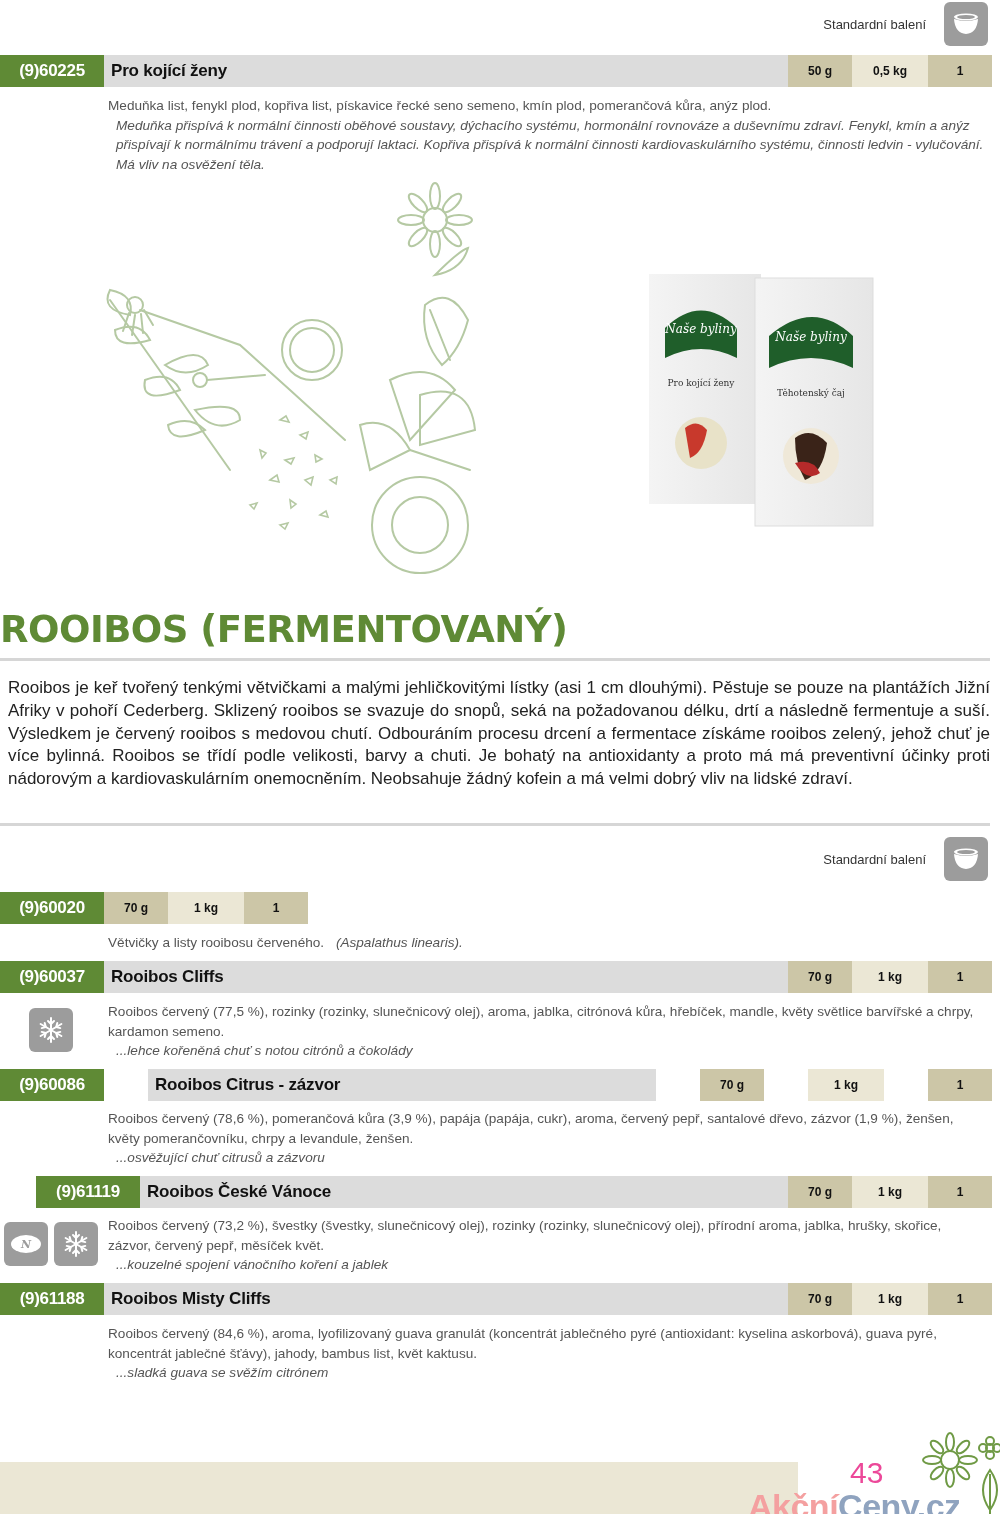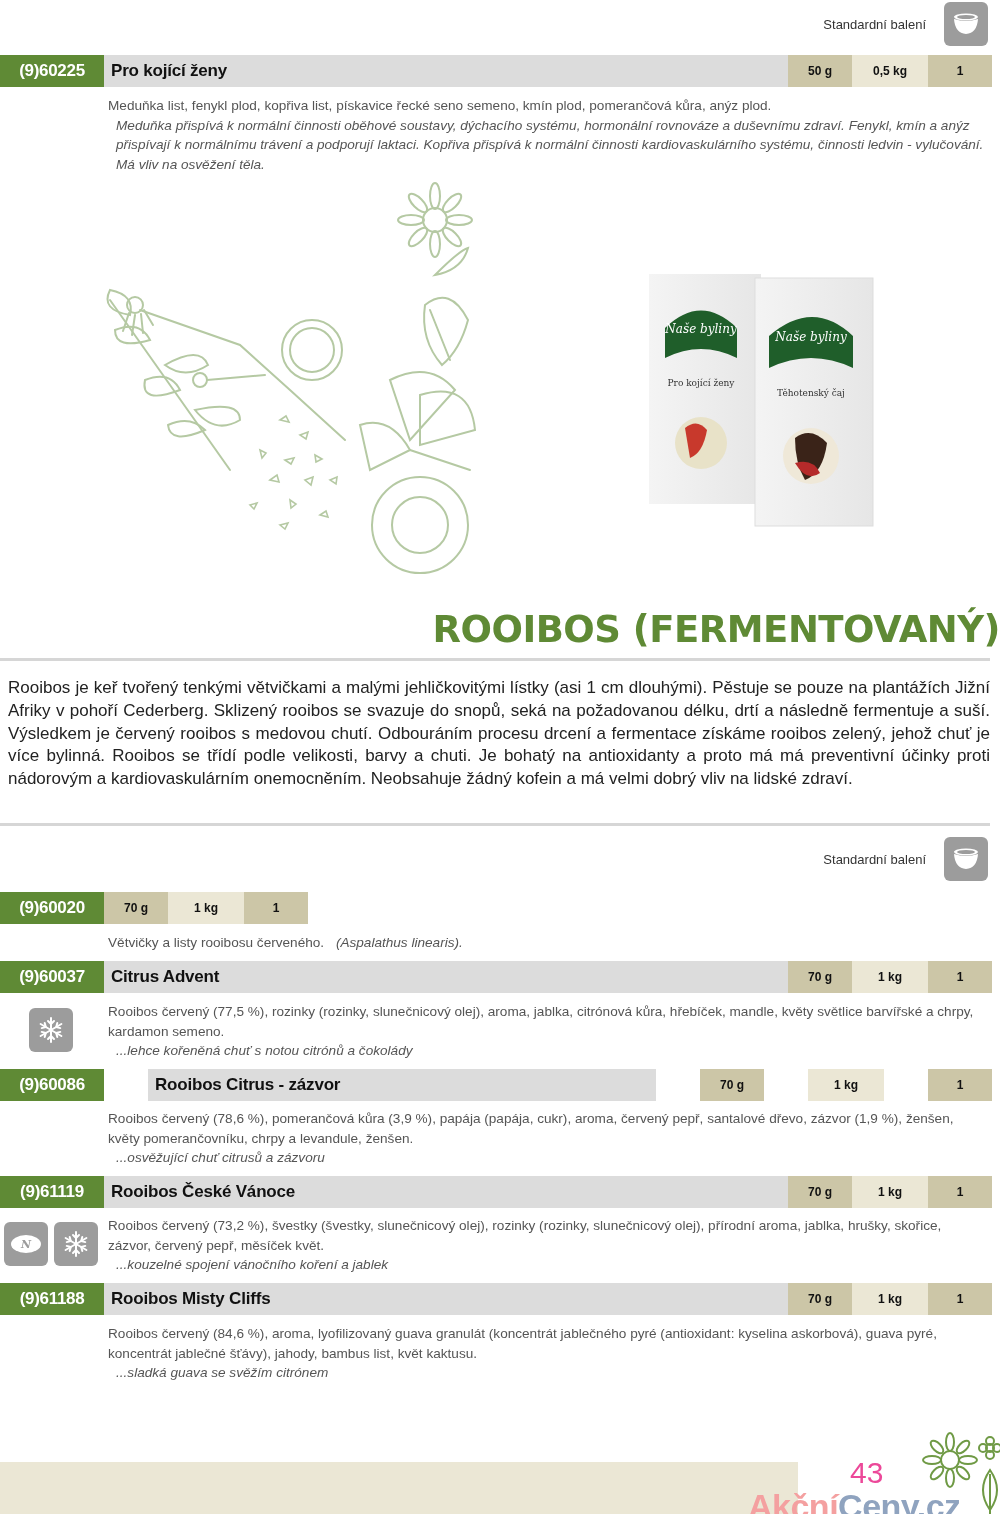--- a/index.html
+++ b/index.html
@@ -16,21 +16,21 @@
     .prod-row .c1 { width: 64px; background: #ccc6a7; }
     .prod-row .c2 { width: 76px; background: #ebe7d5; }
     .prod-row .c3 { width: 64px; background: #ccc6a7; }
     .prod-row .cell { display: flex; align-items: center; justify-content: center; font-weight: bold; font-size: 12px; color: #111; }
 
     .desc { position: absolute; left: 108px; right: 12px; font-size: 13.6px; line-height: 19.5px; color: #555; }
     .desc .it { font-style: italic; margin-left: 8px; }
 
     .icon-box { position: absolute; width: 44px; height: 44px; background: #9c9c9c; border-radius: 6px; display: flex; align-items: center; justify-content: center; }
 
-    .section-title { position: absolute; left: 0; right: 0; top: 608px; text-align: right; font-size: 37px; font-weight: bold; color: #5f8a35; letter-spacing: -0.5px; font-family: "DejaVu Sans", sans-serif; }
+    .section-title { position: absolute; left: 0; right: 0; top: 608px; text-align: left; font-size: 37px; font-weight: bold; color: #5f8a35; letter-spacing: -0.5px; font-family: "DejaVu Sans", sans-serif; }
     .hr { position: absolute; left: 0; right: 10px; height: 3px; background: #d6d6d6; }
 
     .intro { position: absolute; left: 8px; right: 10px; top: 677px; font-size: 17px; line-height: 22.8px; color: #222; text-align: justify; }
 
     .illustration { position: absolute; left: 90px; top: 180px; width: 470px; height: 420px; }
     .products-photo { position: absolute; left: 645px; top: 268px; width: 240px; height: 260px; }
 
     .footer-band { position: absolute; left: 0; top: 1462px; width: 798px; height: 52px; background: #ebe7d5; }
     .page-num { position: absolute; left: 850px; top: 1456px; font-size: 30px; color: #ec4899; }
     .watermark { position: absolute; left: 748px; top: 1458px; font-size: 34px; font-weight: bold; letter-spacing: -0.5px; margin-top: 29px; }
@@ -172,21 +172,21 @@
   <div class="cell c2">1 kg</div>
   <div class="cell c3">1</div>
 </div>
 <div class="desc" style="top:933px;">
   <span>Větvičky a listy rooibosu červeného.</span>
   <span class="it">(Aspalathus linearis).</span>
 </div>
 
 <div class="prod-row" style="top:961px;">
   <div class="code">(9)60037</div>
-  <div class="name">Citrus Advent</div>
+  <div class="name">Rooibos Cliffs</div>
   <div class="cell c1">70 g</div>
   <div class="cell c2">1 kg</div>
   <div class="cell c3">1</div>
 </div>
 <div class="icon-box" style="left:29px; top:1008px;">
   <svg width="30" height="30" viewBox="-15 -15 30 30" stroke="#fff" stroke-width="2" stroke-linecap="round" fill="none">
     <g id="arm1">
         <path d="M0 -12 L0 12"></path>
         <path d="M-3 -9 L0 -6 L3 -9"></path>
         <path d="M-3 9 L0 6 L3 9"></path>
@@ -213,21 +213,21 @@
   <div class="name">Rooibos Citrus - zázvor</div>
   <div class="cell c1">70 g</div>
   <div class="cell c2">1 kg</div>
   <div class="cell c3">1</div>
 </div>
 <div class="desc" style="top:1109px;">
   <div>Rooibos červený (78,6 %), pomerančová kůra (3,9 %), papája (papája, cukr), aroma, červený pepř, santalové dřevo, zázvor (1,9 %), ženšen, květy pomerančovníku, chrpy a levandule, ženšen.</div>
   <div class="it">...osvěžující chuť citrusů a zázvoru</div>
 </div>
 
-<div class="prod-row" style="top:1176px;">
+<div class="prod-row" style="top:1176px;margin-left:36px;">
   <div class="code">(9)61119</div>
   <div class="name">Rooibos České Vánoce</div>
   <div class="cell c1">70 g</div>
   <div class="cell c2">1 kg</div>
   <div class="cell c3">1</div>
 </div>
 <div class="icon-box" style="left:4px; top:1222px;">
   <svg width="34" height="22" viewBox="0 0 34 22">
       <ellipse cx="17" cy="11" rx="15" ry="9" fill="#fff"></ellipse>
       <text x="17" y="15" font-size="11" font-weight="bold" font-style="italic" fill="#9c9c9c" text-anchor="middle" font-family="DejaVu Serif, serif">N</text>

